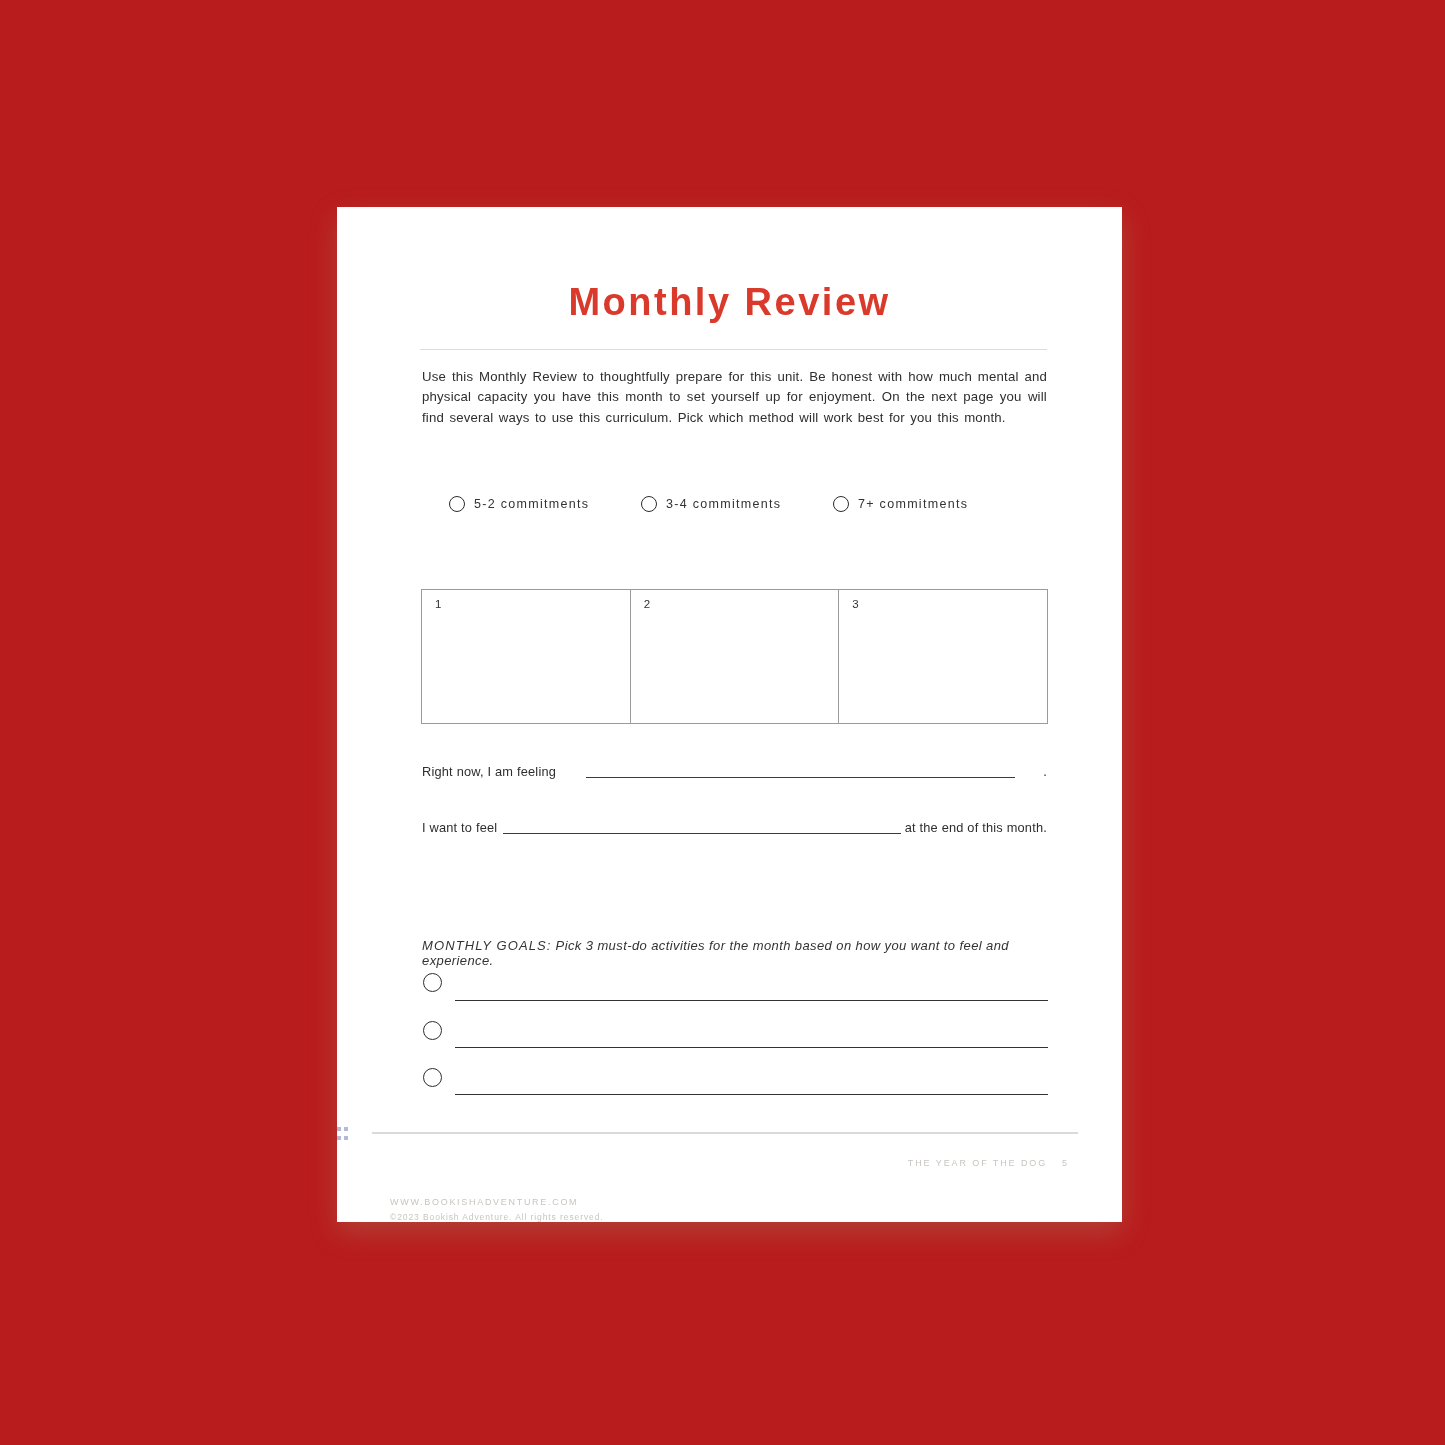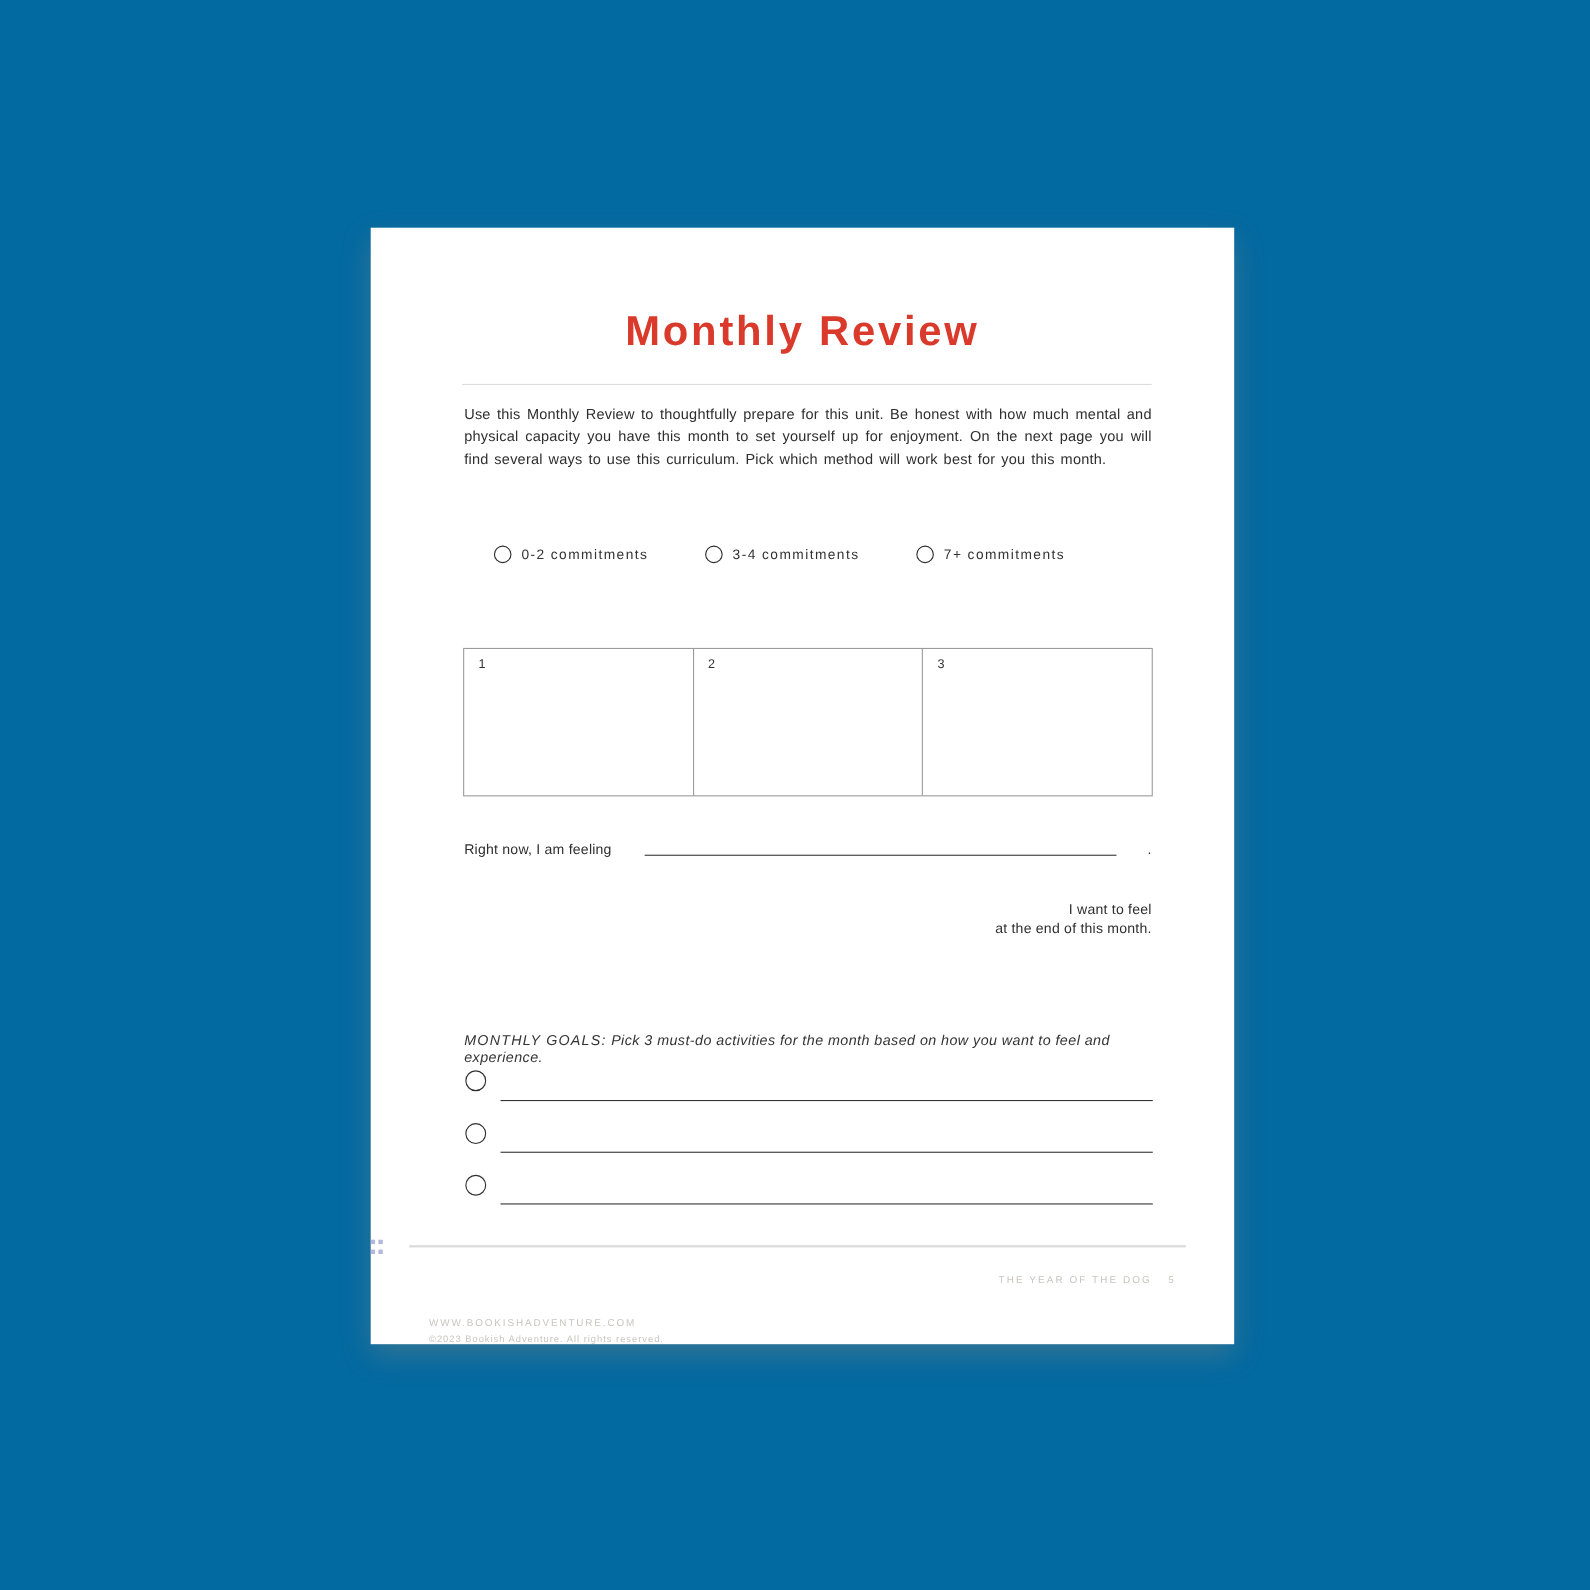--- a/index.html
+++ b/index.html
@@ -1,21 +1,21 @@
 <!DOCTYPE html>
 <html><head>
 <meta charset="utf-8">
 <style>
   * { margin:0; padding:0; box-sizing:border-box; }
   html,body { width:1445px; height:1445px; }
   body { font-family:"Liberation Sans", sans-serif; }
 
   .canvas {
     position:relative; width:1445px; height:1445px;
-    background:#0369a1; overflow:hidden;
+    background:#b91c1c; overflow:hidden;
   }
 
   .page {
     position:absolute; left:337px; top:207px; width:785px; height:1015px;
     background:#ffffff;
     box-shadow:0 10px 26px rgba(168,148,118,0.30);
   }
 
   
   .title {
@@ -66,21 +66,21 @@
     padding:8px 0 0 13px; font-size:11.5px; color:#333;
   }
   .margin-cell:last-child { border-right:none; }
 
   
   .fill-row {
     position:absolute; left:85px; width:625px; height:16px;
     display:flex; align-items:flex-end;
     font-size:12.8px; color:#2e2e2e; letter-spacing:0.2px; white-space:nowrap;
   }
-  .fill-1 { top:556px;gap:24px; } .fill-2 { top:612px;flex-direction:column; } .fill-3 { top:667px; }
+  .fill-1 { top:556px;gap:24px; } .fill-2 { top:612px; } .fill-3 { top:667px; }
   .blank-line {
     flex:1 1 auto; height:13px; margin:0 4px 1px 6px;
     border-bottom:1.3px solid #3a3a3a;
   }
   .fill-suffix { flex:0 0 auto; }
 
   
   .goal-circle {
     position:absolute; left:86px; width:19px; height:19px;
     border:1.6px solid #2e2e2e; border-radius:50%; background:#fff;
@@ -120,21 +120,21 @@
   <div class="page">
 
     <div class="title">Monthly Review</div>
     <div class="title-divider"></div>
 
     <div class="intro">Use this Monthly Review to thoughtfully prepare for this unit. Be honest with how much mental and physical capacity you have this month to set yourself up for enjoyment. On the next page you will find several ways to use this curriculum. Pick which method will work best for you this month.</div>
 
 
     <div class="option-row opt-1">
       <span class="radio-circle"></span>
-      <span class="option-label">0-2 commitments</span>
+      <span class="option-label">5-2 commitments</span>
     </div>
     <div class="option-row opt-2">
       <span class="radio-circle"></span>
       <span class="option-label">3-4 commitments</span>
     </div>
     <div class="option-row opt-3">
       <span class="radio-circle"></span>
       <span class="option-label">7+ commitments</span>
     </div>
 

